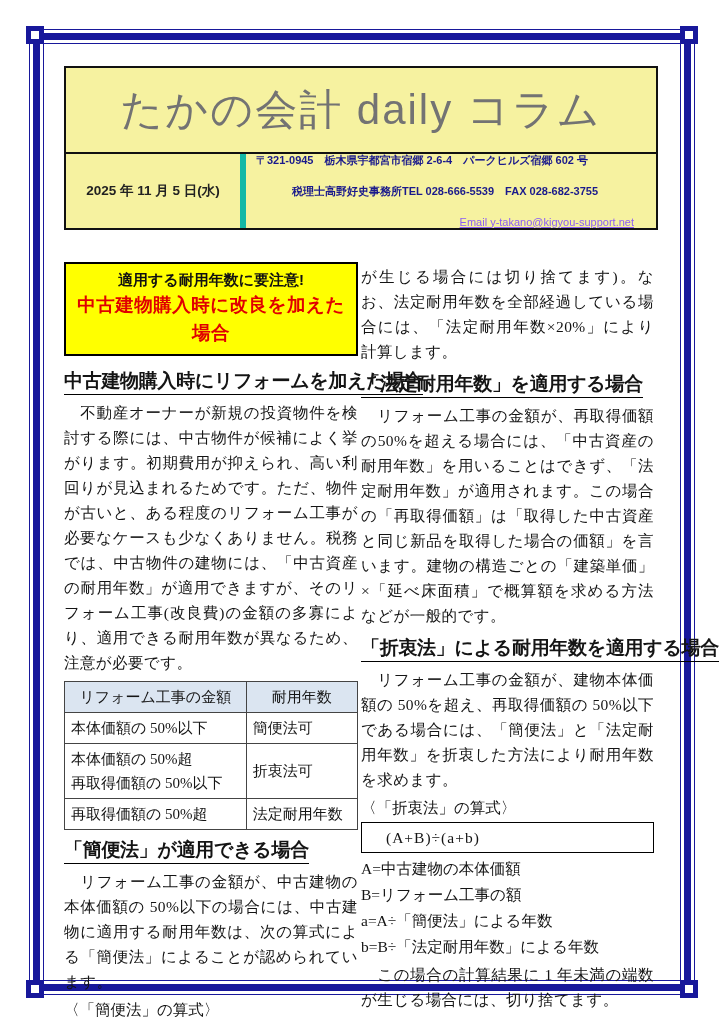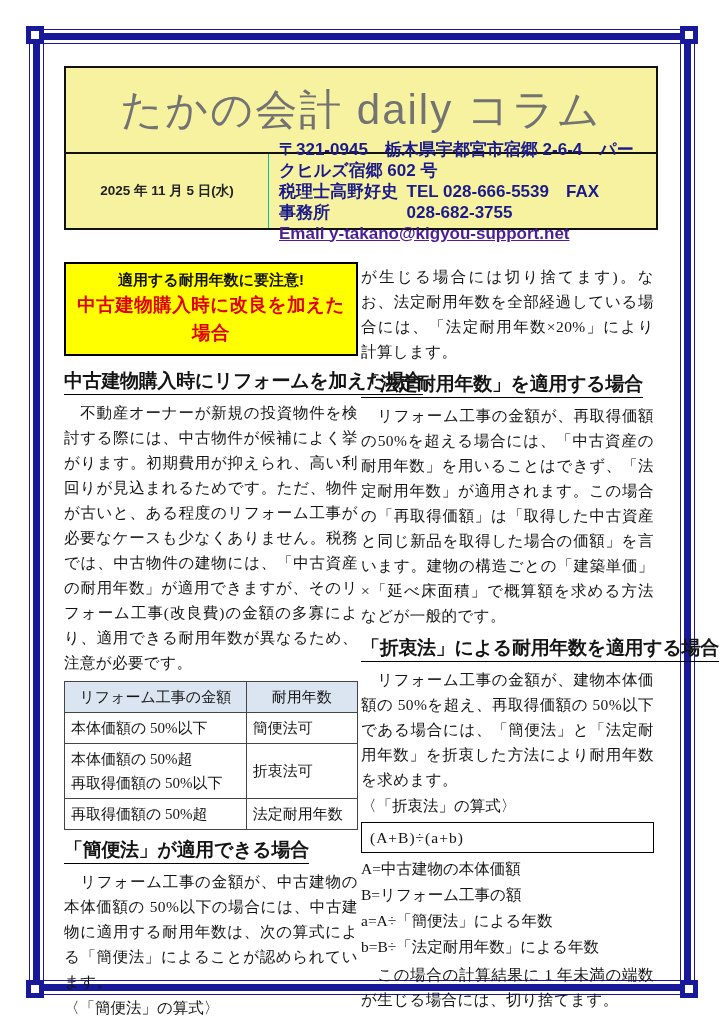--- a/index.html
+++ b/index.html
@@ -16,28 +16,28 @@
   .knot.bl { left:26px;  bottom:26px; }
   .knot.br { right:26px; bottom:26px; }
 
   
   .header-box { position:absolute; left:64px; top:66px; width:594px; border:2px solid #111;
                 background:#f6f2a0; }
   .header-title { height:84px; display:flex; align-items:center; justify-content:center;
                   font-family:"Liberation Sans","DejaVu Sans",sans-serif;
                   font-size:42px; color:#737373; letter-spacing:2px; }
   .header-info { display:flex; border-top:2px solid #111; height:76px; }
-  .date-cell { width:203px; border-right:1px solid #14b8a6; display:flex; align-items:center;
+  .date-cell { width:180px; border-right:6px solid #14b8a6; display:flex; align-items:center;
                justify-content:center; font-size:13.5px; color:#222; font-weight:bold;
                font-family:"Liberation Sans","DejaVu Sans",sans-serif; }
   .contact-cell { flex:1; display:flex; flex-direction:column; justify-content:center;
                   padding:4px 16px 4px 10px; font-family:"Liberation Sans","DejaVu Sans",sans-serif;
-                  font-size:17px; font-weight:bold; color:#1a1a8c; line-height:21px; }
+                  font-size:11px; font-weight:bold; color:#1a1a8c; line-height:21px;gap:10px; }
   .office-row { display:flex; justify-content:center; padding-right:6px; }
-  .email-line { padding-right:6px; color:#4c1d95; font-weight:bold;
+  .email-line { text-align:right; padding-right:6px; color:#8b5cf6; font-weight:normal;
                 text-decoration:underline; }
 
   
   .col { position:absolute; top:262px; font-size:15.5px; line-height:25px; color:#141414; }
   .col-left  { left:64px;  width:294px; }
   .col-right { left:361px; width:293px; }
   .col p { text-align:justify; letter-spacing:0.4px; margin:2px 0; }
 
   .alert-box { border:2px solid #000; background:#ffff00; text-align:center;
                padding:5px 2px 7px; margin-bottom:12px;
@@ -49,26 +49,26 @@
                  font-weight:bold; font-size:19px; letter-spacing:-0.3px;
                  border-bottom:1.5px solid #000; padding-bottom:1px; margin:7px 0 5px;
                  white-space:nowrap; }
 
   table.ul-table { border-collapse:collapse; width:100%; margin:6px 0 2px; font-size:15px; }
   .ul-table th, .ul-table td { border:1.5px solid #444; padding:3px 6px; line-height:24px; }
   .ul-table th { background:#dbe5f1; font-weight:normal; text-align:center; }
   .ul-table td { text-align:left; white-space:pre-line; }
   .ul-table .c1 { width:62%; }
 
-  .formula-label { margin:3px 0 2px;font-family:Liberation Mono, monospace; }
+  .formula-label { margin:3px 0 2px; }
   .formula-box { border:1.5px solid #000; padding:2px 3px; margin:1px 0 3px;
                  font-family:"Liberation Sans","DejaVu Sans",sans-serif;
                  font-size:13.6px; letter-spacing:-0.6px; white-space:nowrap; }
   .formula-box.serif { font-family:"Liberation Serif","DejaVu Serif",serif;
-                       font-size:15.5px; letter-spacing:1px; padding:2px 8px; }
+                       font-size:15.5px; letter-spacing:1px; padding:2px 24px; }
   .defs div { line-height:26px; }
 </style>
 </head>
 <body>
 
 <div class="page">
 
   <div class="frame-thin-outer"></div>
   <div class="frame-thick"></div>
   <div class="frame-thin-inner"></div>

